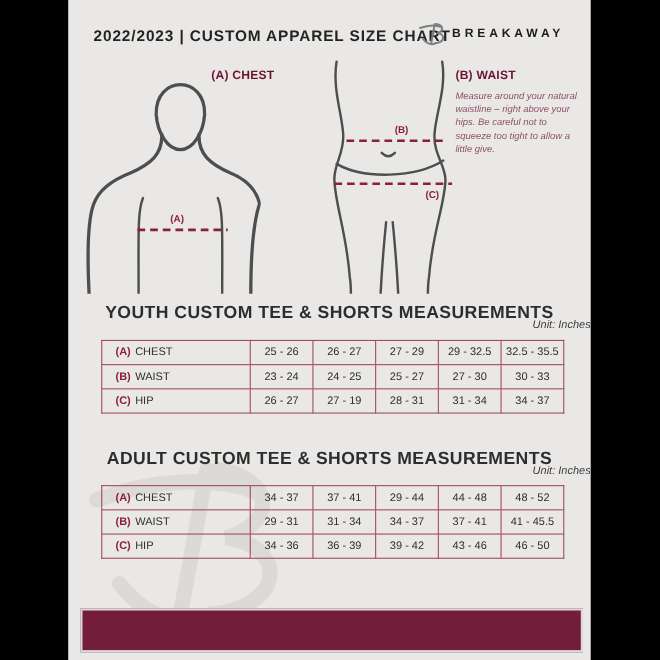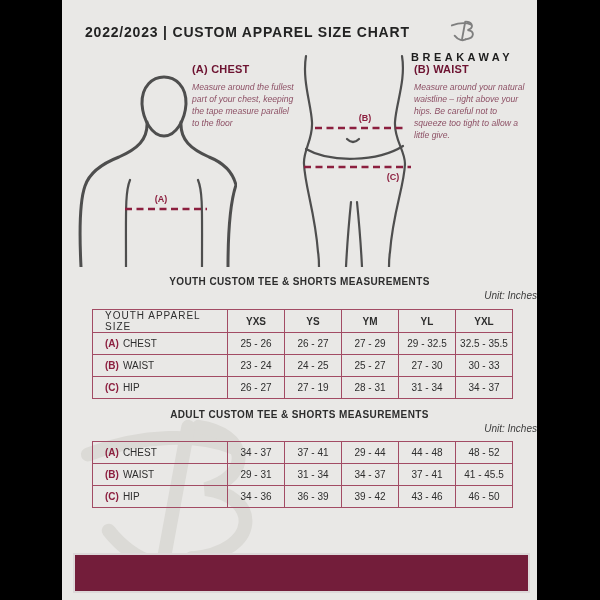--- a/index.html
+++ b/index.html
@@ -11,21 +11,21 @@
     position:absolute; left:62px; top:0; width:475px; height:600px;
     background:#e9e8e6; overflow:hidden;
   }
 
   
   .doc-title {
     position:absolute; left:23px; top:24px;
     font-size:14px; font-weight:bold; color:#232323; letter-spacing:0.8px;
     white-space:nowrap;
   }
-  .brand { position:absolute; right:24px; top:18px; display:flex; align-items:center; gap:7px;flex-direction:column; }
+  .brand { position:absolute; right:24px; top:18px; display:flex; align-items:center; gap:7px; }
   .brand-name { font-size:11px; font-weight:bold; letter-spacing:3.5px; color:#1d1d1d; }
   .logo-svg path { fill:none; stroke:#7f7f7f; stroke-width:2; stroke-linecap:round; }
 
   
   .guide { position:absolute; z-index:2; }
   .guide-h { font-size:11px; font-weight:bold; color:#6d1331; margin:0 0 6px 0; letter-spacing:0.2px; }
   .guide-p { font-size:8.6px; font-style:italic; font-weight:500; color:#8d5065; line-height:1.4; margin:0; }
   #guide-chest { left:130px; top:63px; width:104px; }
   #guide-waist { left:352px; top:63px; width:112px; }
   #guide-hips  { left:352px; top:165px; width:112px; }
@@ -33,21 +33,21 @@
   
   .diagram { position:absolute; z-index:1; }
   #torso-diagram { left:13px; top:52px; }
   #lower-diagram { left:228px; top:52px; }
   .outline { fill:none; stroke:#4e4e4e; stroke-width:3; stroke-linecap:round; }
   .outline-thin { fill:none; stroke:#4e4e4e; stroke-width:2.2; stroke-linecap:round; }
   .dashline { stroke:#8c1f3f; stroke-width:2.4; stroke-dasharray:7 4.5; fill:none; }
   .dlabel { font-size:9px; font-weight:bold; fill:#8c1f3f; font-family:"Liberation Sans",sans-serif; }
 
   
-  .sec-title { position:absolute; left:0; width:100%; text-align:center; font-size:10px;
+  .sec-title { position:absolute; left:0; width:100%; text-align:center; font-size:16px;
     font-weight:bold; color:#2d2d2d; letter-spacing:0.4px; z-index:2; }
   .sec-unit { position:absolute; left:0; width:100%; text-align:right; font-size:10px;
     font-style:italic; color:#3c3c3c; z-index:2; }
 
   
   .size-table {
     position:absolute; left:30px; width:420px; border-collapse:collapse;
     table-layout:fixed; z-index:2; background:transparent;
   }
   .size-table td {
@@ -103,21 +103,20 @@
     <line class="dashline" x1="25" y1="76" x2="113" y2="76"></line>
     <text class="dlabel" x="75" y="69" text-anchor="middle">(B)</text>
     <line class="dashline" x1="14" y1="115" x2="121" y2="115"></line>
     <text class="dlabel" x="103" y="128" text-anchor="middle">(C)</text>
     <path class="outline-thin" d="M61 150 C 59 170, 57 195, 56 215"></path>
     <path class="outline-thin" d="M67 150 C 69 170, 71 195, 72 215"></path>
   </svg>
 
   <div class="guide" id="guide-chest">
     <div class="guide-h">(A) CHEST</div>
-    <p class="guide-p">Measure around the fullest part of your chest, keeping the tape measure parallel to the floor</p>
   </div>
   <div class="guide" id="guide-waist">
     <div class="guide-h">(B) WAIST</div>
     <p class="guide-p">Measure around your natural waistline – right above your hips. Be careful not to squeeze too tight to allow a little give.</p>
   </div>
 
   <svg class="watermark" width="180" height="180" viewBox="0 0 26 26">
     <path d="M2 7 C 10 4, 18 4, 23 6"></path>
     <path d="M18 3 C 25 4, 26 10, 19 12 C 27 13, 27 21, 17 22"></path>
     <path d="M16.5 3 L 13 22"></path>
@@ -129,28 +128,20 @@
   <table class="size-table" style="top:309px">
     <colgroup>
         <col style="width:135px">
         <col style="width:57px">
         <col style="width:57px">
         <col style="width:57px">
         <col style="width:57px">
         <col style="width:57px">
       </colgroup>
     <tbody>
-        <tr class="hdr">
-      <td class="lab lhdr">YOUTH APPAREL SIZE</td>
-      <td class="szh">YXS</td>
-      <td class="szh">YS</td>
-      <td class="szh">YM</td>
-      <td class="szh">YL</td>
-      <td class="szh">YXL</td>
-    </tr>
     <tr>
       <td class="lab"><span class="pfx">(A)</span><span class="lname">CHEST</span></td>
       <td>25 - 26</td>
       <td>26 - 27</td>
       <td>27 - 29</td>
       <td>29 - 32.5</td>
       <td>32.5 - 35.5</td>
     </tr>
     <tr>
       <td class="lab"><span class="pfx">(B)</span><span class="lname">WAIST</span></td>

